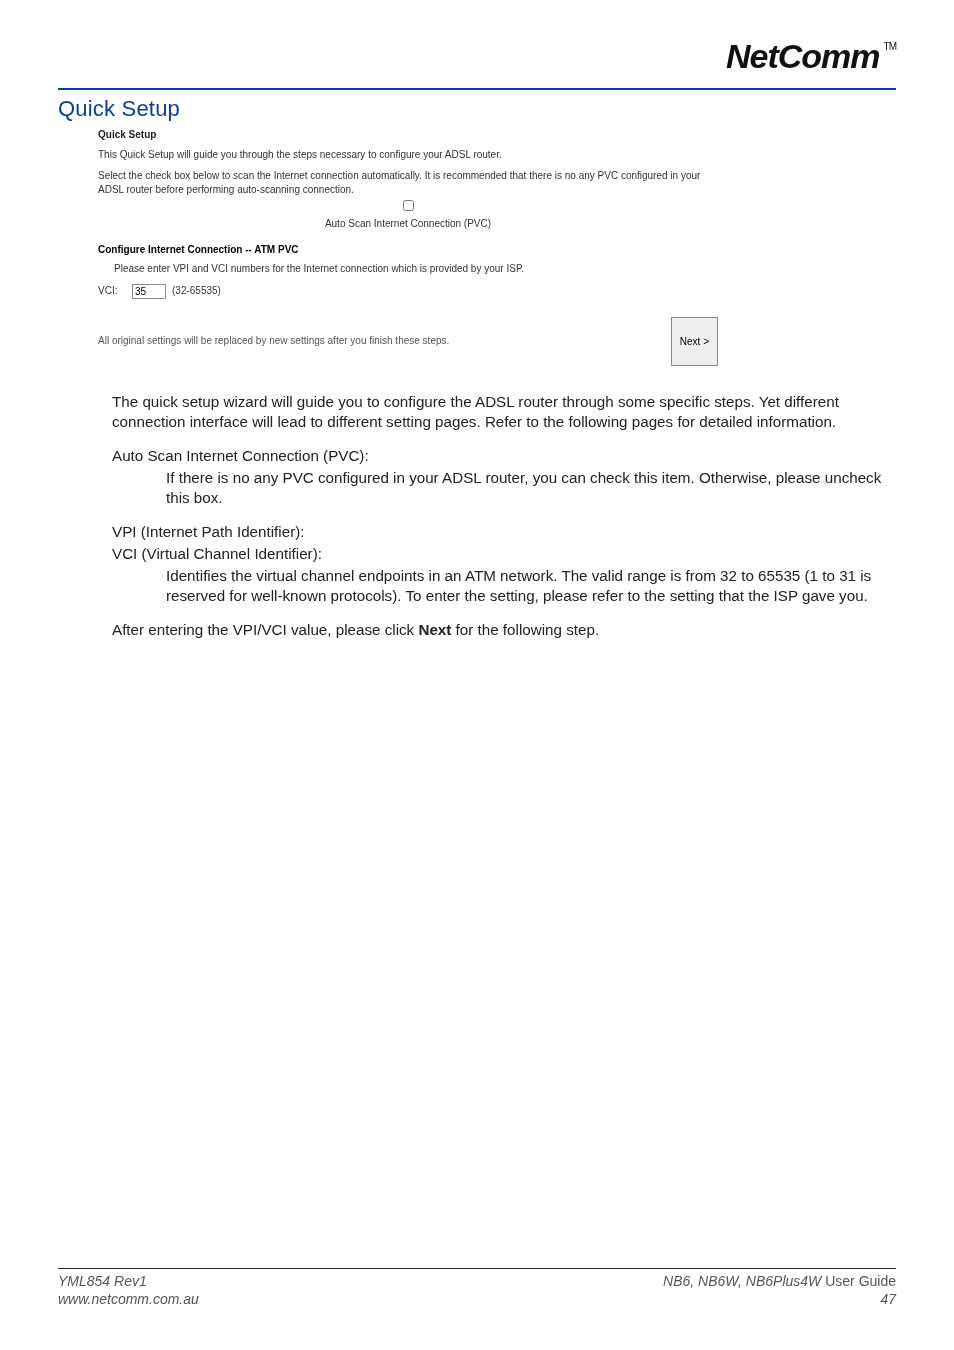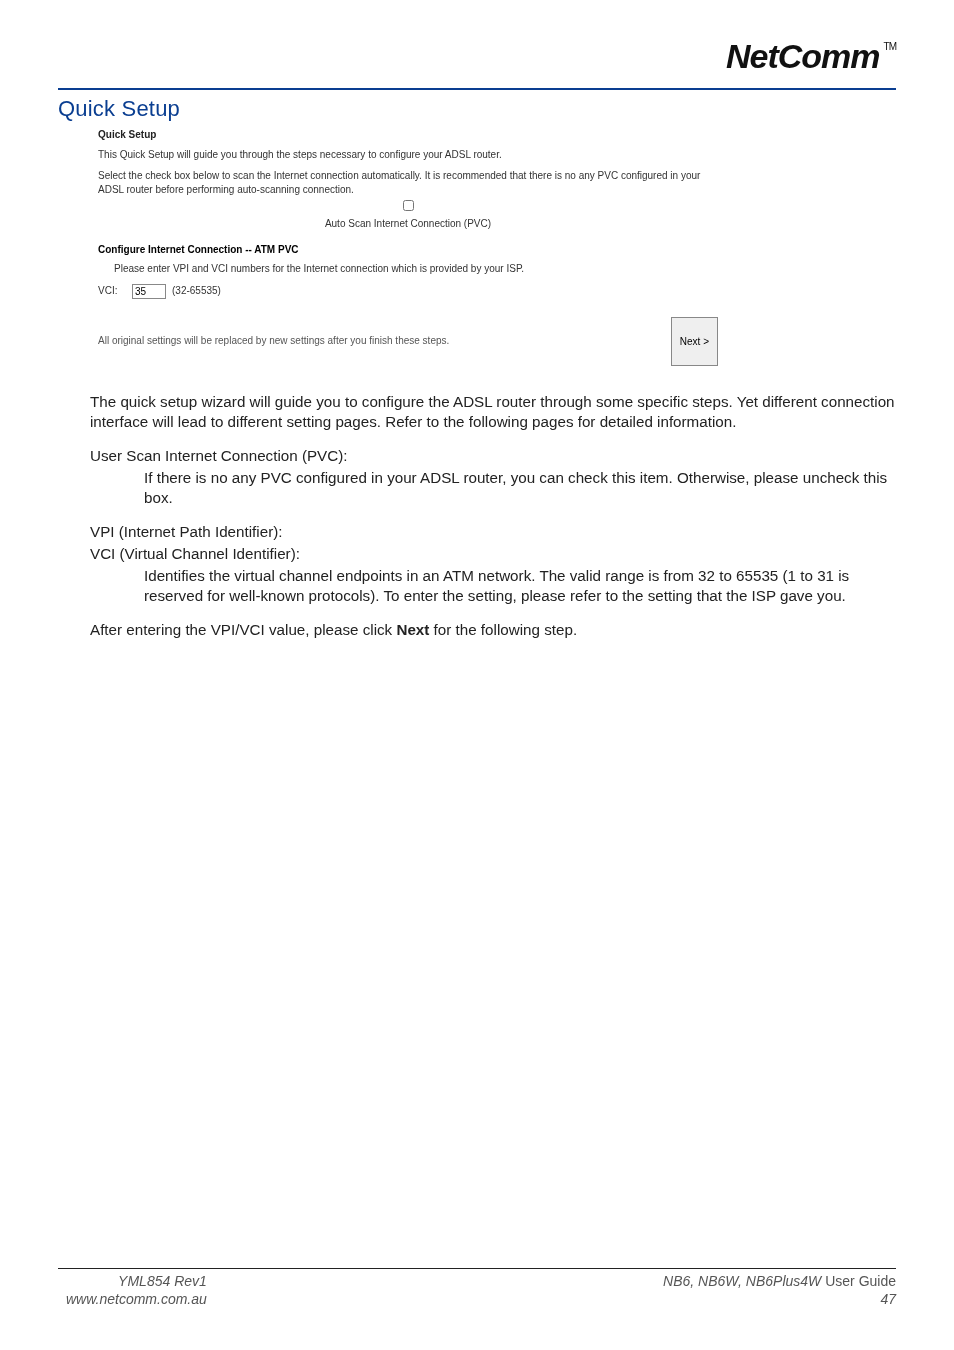--- a/index.html
+++ b/index.html
@@ -18,30 +18,30 @@
   .router-ui input[type="checkbox"] { width: 11px; height: 11px; }
   .router-ui .cfg-title { font-weight: bold; color: #000; margin-bottom: 6px; }
   .router-ui .cfg-desc { margin-bottom: 8px; padding-left: 16px; }
   .router-ui .vrow { display: flex; align-items: center; gap: 6px; margin-bottom: 3px; }
   .router-ui .vlbl { width: 28px; }
   .router-ui input[type="text"] { width: 34px; height: 15px; font-size: 10px; padding: 0 2px; border: 1px solid #888; background: #fff; }
   .router-ui .vrange { }
   .router-ui .footer-row { display: flex; justify-content: space-between; align-items: center; margin-top: 18px; }
   .router-ui .footer-text { max-width: 430px; font-size: 10px; color: #555; line-height: 1.25; }
   .router-ui .next-btn { font-family: Arial, sans-serif; font-size: 10px; background: #efefef; border: 1px solid #888; padding: 18px 8px; cursor: pointer; }
-  .doc-body { margin-left: 32px; margin-top: 26px; font-family: Arial, Helvetica, sans-serif; font-size: 15.2px; line-height: 1.32; color: #222; }
+  .doc-body { margin-left: 54px; margin-top: 26px; font-family: Arial, Helvetica, sans-serif; font-size: 15.2px; line-height: 1.32; color: #222; }
   .doc-body p { margin-bottom: 14px; }
   .doc-body .item-head { font-weight: 400; margin-bottom: 2px; }
   .doc-body .item-desc { margin-left: 54px; margin-bottom: 14px; }
   .doc-body .bold-inline { font-weight: bold; text-align: center; }
   .bold-head { font-weight: 400; }
   .footer { position: absolute; left: 58px; right: 58px; bottom: 42px; }
   .footer-rule { border: none; border-top: 1px solid #222; margin-bottom: 4px; }
   .footer-row2 { display: flex; justify-content: space-between; align-items: flex-end; font-size: 14px; color: #555; font-style: italic; line-height: 1.25; }
-  .footer-row2 .left { text-align: right; margin-left: 8px; }
+  .footer-row2 .left { text-align: left; }
   .footer-row2 .right { text-align: right; }
   .footer-row2 .ug { font-style: normal; color: #555; }
   .footer-row2 .pageno { font-style: italic; color: #555; display: block; text-align: right; }
 </style>
 </head>
 <body>
 
 <div class="page">
   <div class="header">
     <div class="logo">
@@ -69,21 +69,21 @@
     </div>
     <div class="footer-row">
       <div class="footer-text">All original settings will be replaced by new settings after you finish these steps.</div>
       <button class="next-btn">Next &gt;</button>
     </div>
   </div>
 
   <div class="doc-body">
     <p>The quick setup wizard will guide you to configure the ADSL router through some specific steps. Yet different connection interface will lead to different setting pages. Refer to the following pages for detailed information.</p>
 
-    <div class="item-head bold-head">User Scan Internet Connection (PVC):</div>
+    <div class="item-head bold-head">Auto Scan Internet Connection (PVC):</div>
     <p class="item-desc">If there is no any PVC configured in your ADSL router, you can check this item. Otherwise, please uncheck this box.</p>
 
     <div class="item-head bold-head">VPI (Internet Path Identifier):</div>
 
     <div class="item-head bold-head">VCI (Virtual Channel Identifier):</div>
     <p class="item-desc">Identifies the virtual channel endpoints in an ATM network. The valid range is from 32 to 65535 (1 to 31 is reserved for well-known protocols). To enter the setting, please refer to the setting that the ISP gave you.</p>
 
     <p>
       <span>After entering the VPI/VCI value, please click </span><span class="bold-inline">Next</span><span> for the following step.</span>
     </p>

